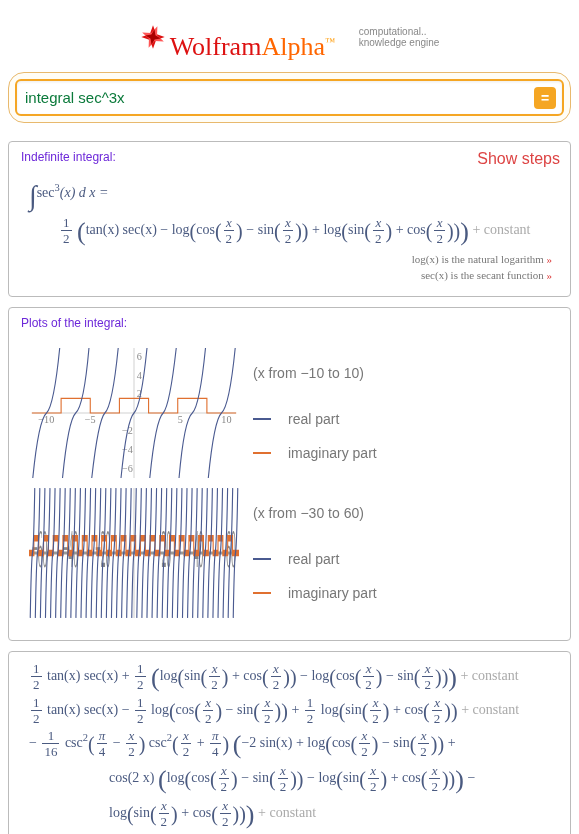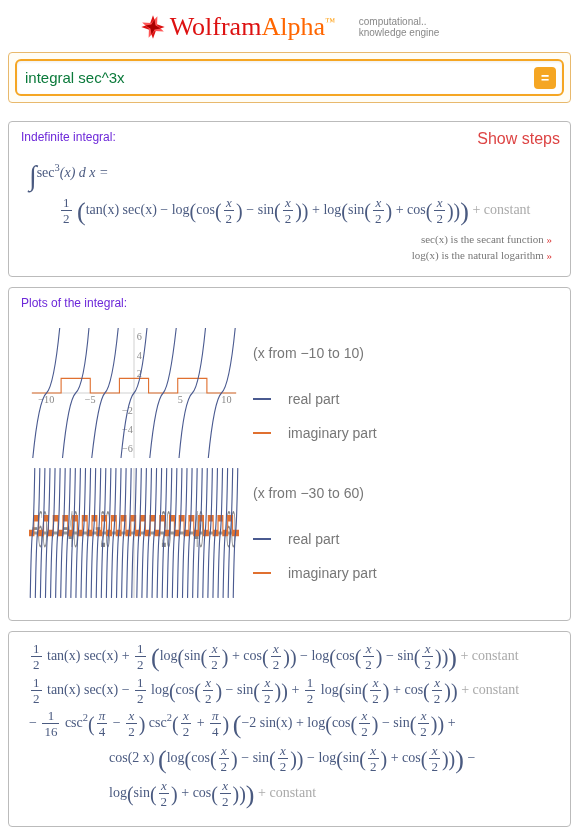--- a/index.html
+++ b/index.html
@@ -20,33 +20,34 @@
   }
   .spikey {
     width: 26px;
     height: 26px;
   }
   .logo-text {
     font-family: Georgia, 'Times New Roman', serif;
     font-size: 26px;
     color: #444;
     font-weight: 400;
+    margin-top: 20px;
   }
   .logo-text .w { color: #d11; }
   .logo-text .a { color: #f60; }
   .logo-tm { font-size: 10px; color: #f90; vertical-align: super; }
   .logo-sub {
     font-size: 10px;
     color: #888;
     line-height: 1.1;
     margin-left: 20px;
   }
   .search-wrap {
     border: 1px solid #e8b96d;
-    border-radius: 4px;
+    border-radius: 16px;
     padding: 6px;
     background: #fffdf6;
     margin-bottom: 18px;
   }
   .search-inner {
     border: 2px solid #f5a623;
     border-radius: 6px;
     background: #fff;
     display: flex;
     align-items: center;
@@ -182,22 +183,22 @@
   </div>
   <div class="pod-body math">
     <div class="eq-row">
       <span class="int-sign">∫</span><span>sec</span><sup>3</sup><span class="ital">(x) d x =</span>
     </div>
     <div class="eq-row indent">
       <span class="frac"><span class="n">1</span><span class="d">2</span></span>
       <span class="lparen">(</span><span>tan(x) sec(x) − log</span><span class="mparen">(</span><span>cos</span><span class="mparen">(</span><span class="frac"><span class="n ital">x</span><span class="d">2</span></span><span class="mparen">)</span><span> − sin</span><span class="mparen">(</span><span class="frac"><span class="n ital">x</span><span class="d">2</span></span><span class="mparen">)</span><span class="mparen">)</span><span> + log</span><span class="mparen">(</span><span>sin</span><span class="mparen">(</span><span class="frac"><span class="n ital">x</span><span class="d">2</span></span><span class="mparen">)</span><span> + cos</span><span class="mparen">(</span><span class="frac"><span class="n ital">x</span><span class="d">2</span></span><span class="mparen">)</span><span class="mparen">)</span><span class="lparen">)</span><span class="grey"> + constant</span>
     </div>
     <div class="notes">
+      <div><span>log(x)  is the natural logarithm</span> <span class="arrow">»</span></div>
       <div><span>sec(x)  is the secant function</span> <span class="arrow">»</span></div>
-      <div><span>log(x)  is the natural logarithm</span> <span class="arrow">»</span></div>
     </div>
   </div>
 </div>
 
 <div class="pod">
   <div class="pod-head">
     <span class="pod-title">Plots of the integral:</span>
   </div>
   <div class="pod-body">
     <div class="plot-row">

